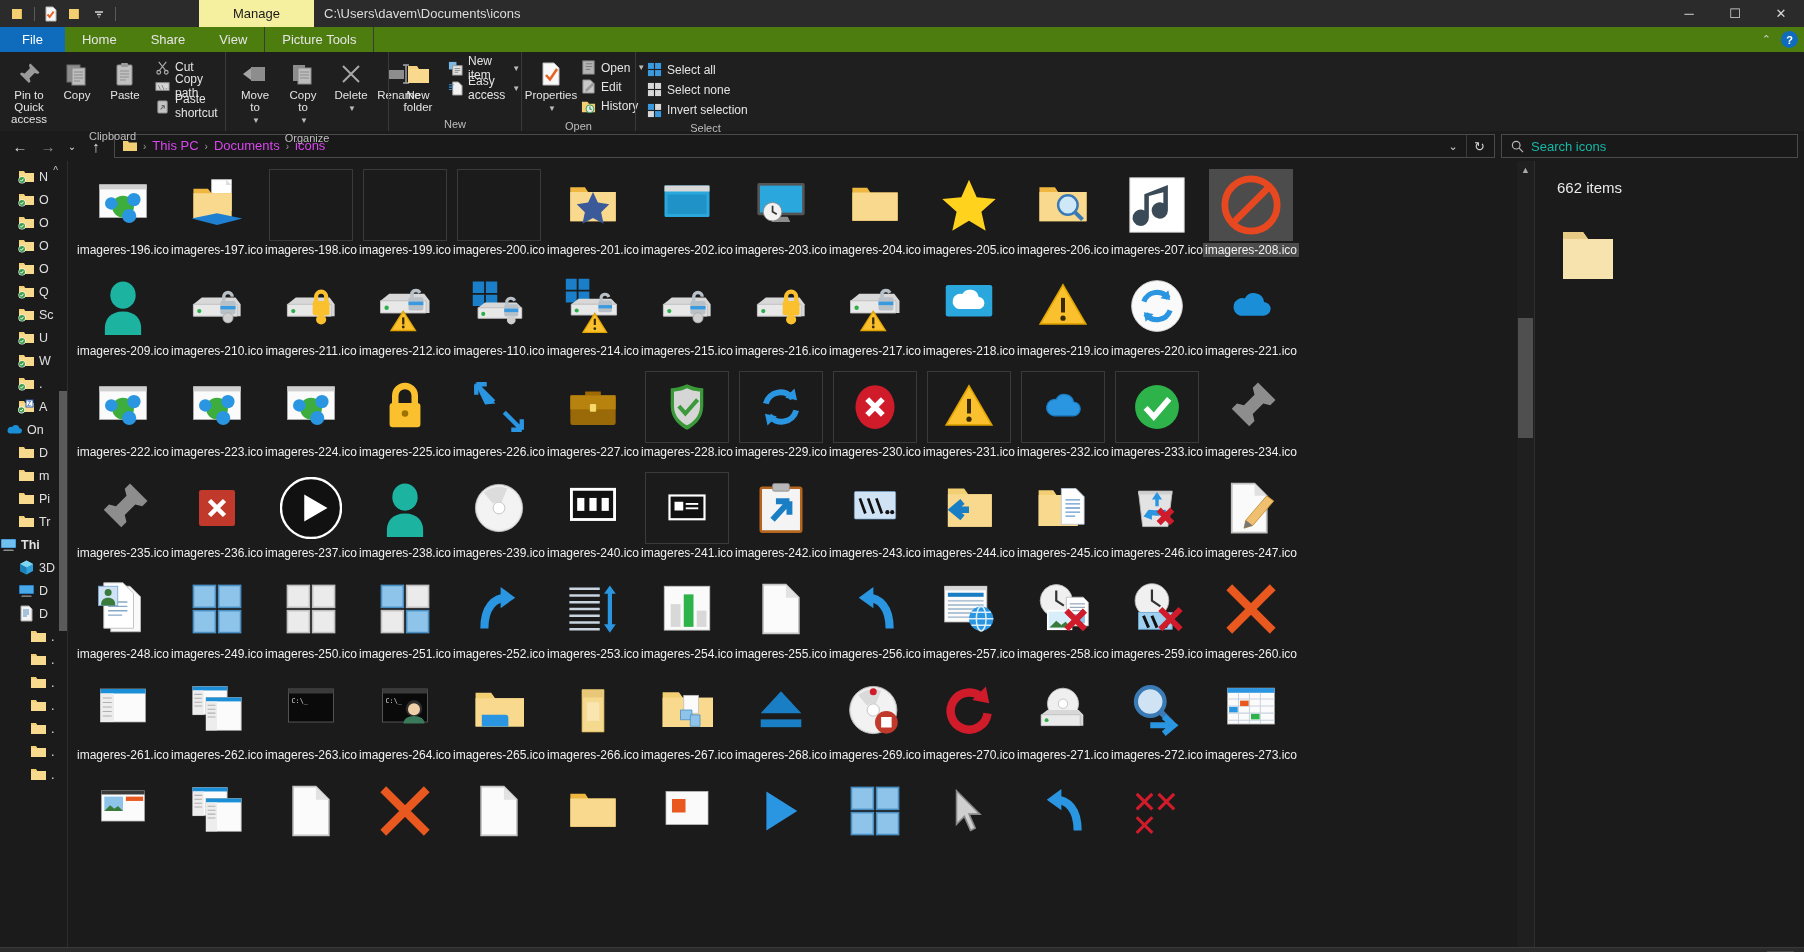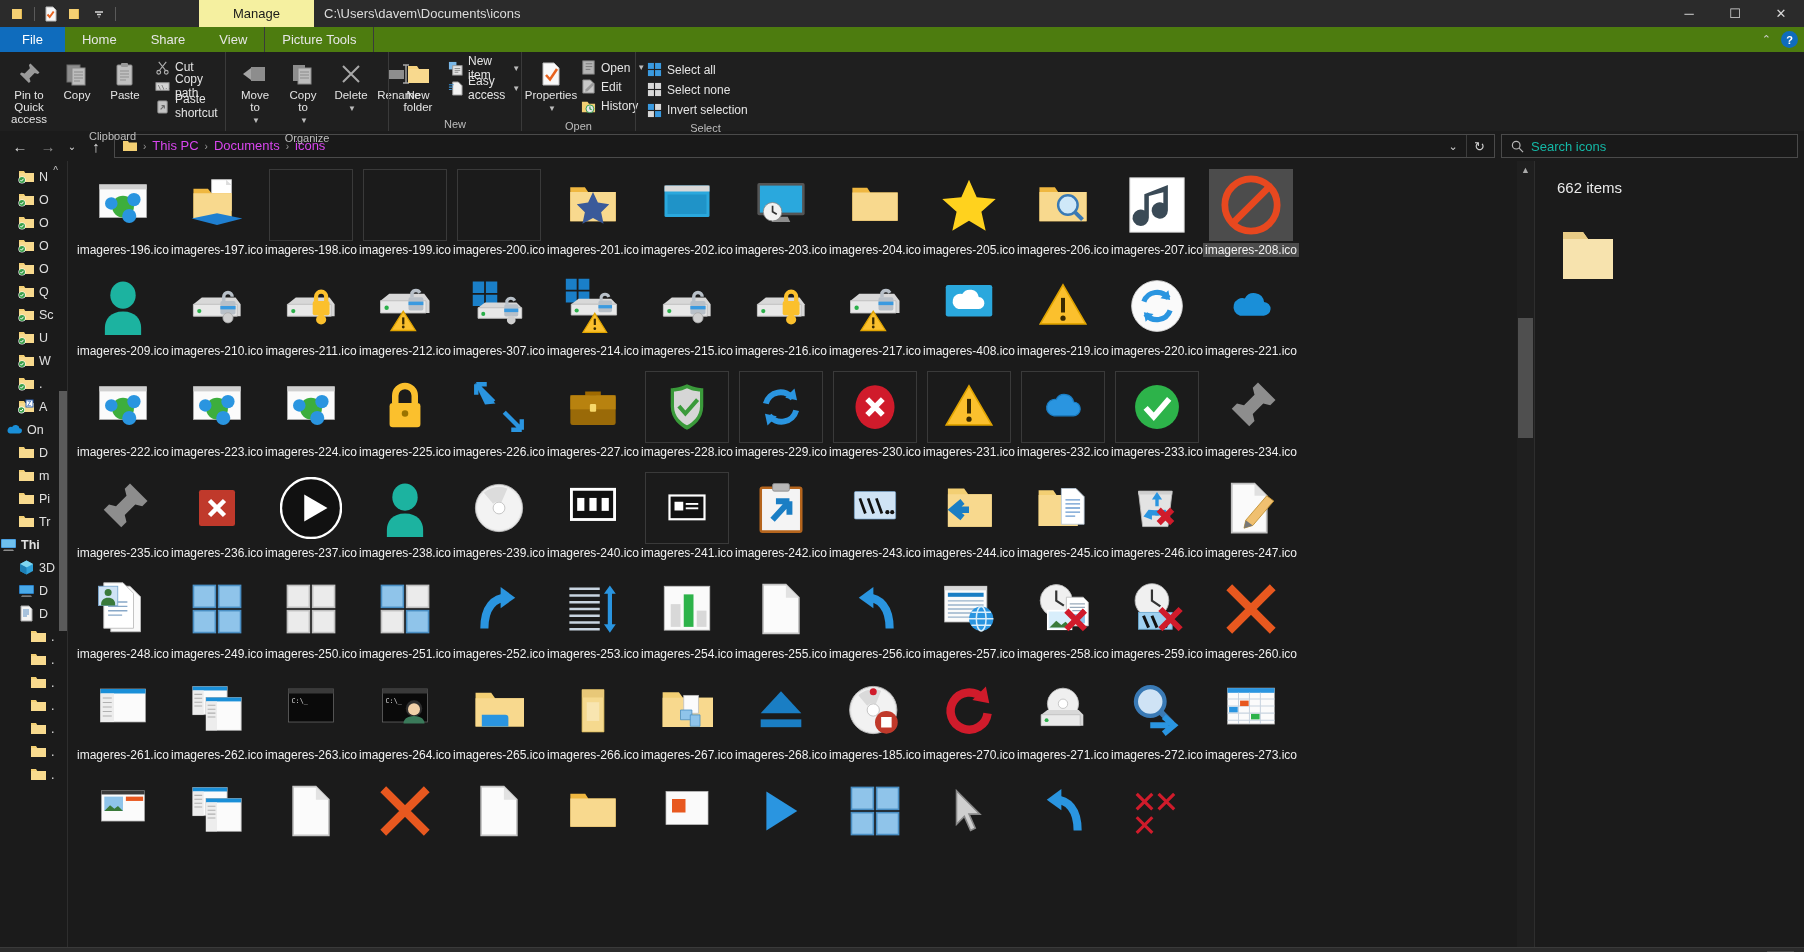--- a/index.html
+++ b/index.html
@@ -932,21 +932,21 @@
               <path d="M2 4h13v13H2zM17 4h13v13H17zM2 19h13v13H2zM17 19h13v13H17z" fill="#1a7fc8"></path>
               <path d="M8 34l8-6h36l6 6v12H8z" fill="#d8d8d8"></path>
               <path d="M8 34h50v12H8z" fill="#e8e8e8" stroke="#bbb"></path>
               <circle cx="14" cy="41" r="2.3" fill="#2ab04a"></circle>
               <rect x="38" y="30" width="16" height="14" rx="2" fill="#b8c0c8"></rect>
               <rect x="38" y="35" width="16" height="4" fill="#3a9ae0"></rect>
               <path d="M41 30v-4a5 5 0 0 1 9 0" fill="none" stroke="#b8c0c8" stroke-width="3.6"></path>
               <circle cx="46" cy="48" r="5" fill="#cfcfcf"></circle>
             </svg>
           </div>
-          <div class="cap">imageres-307.ico</div>
+          <div class="cap">imageres-110.ico</div>
         </div>
         <div class="cell">
           <div class="thumb">
             <svg viewBox="0 0 64 64" width="62" height="58">
               <path d="M2 2h12v12H2zM16 2h12v12H16zM2 16h12v12H2zM16 16h12v12H16z" fill="#1a7fc8"></path>
               <path d="M8 30l8-6h36l6 6v12H8z" fill="#d8d8d8"></path>
               <path d="M8 30h50v12H8z" fill="#e8e8e8" stroke="#bbb"></path>
               <circle cx="14" cy="37" r="2.3" fill="#2ab04a"></circle>
               <rect x="38" y="26" width="15" height="13" rx="2" fill="#b8c0c8"></rect>
               <rect x="38" y="31" width="15" height="3.6" fill="#3a9ae0"></rect>
@@ -1001,21 +1001,21 @@
           </div>
           <div class="cap">imageres-217.ico</div>
         </div>
         <div class="cell">
           <div class="thumb">
             <svg viewBox="0 0 64 64" width="58" height="48">
               <rect x="1" y="4" width="62" height="42" rx="3" fill="#2aa8dd"></rect>
               <path d="M18 36h26a8 8 0 0 0 1-16 12 12 0 0 0-22-4A9 9 0 0 0 18 36z" fill="#fff"></path>
             </svg>
           </div>
-          <div class="cap">imageres-408.ico</div>
+          <div class="cap">imageres-218.ico</div>
         </div>
         <div class="cell">
           <div class="thumb">
             <svg viewBox="0 0 64 64" width="56" height="52">
               <path d="M32 6l28 48H4z" fill="#fbc02d" stroke="#e0a400" stroke-width="2"></path>
               <path d="M32 22v18" stroke="#3a2a00" stroke-width="5"></path>
               <circle cx="32" cy="47" r="3.2" fill="#3a2a00"></circle>
             </svg>
           </div>
           <div class="cap">imageres-219.ico</div>
@@ -1568,21 +1568,21 @@
             <svg viewBox="0 0 64 64" width="58" height="56">
               <circle cx="30" cy="32" r="27" fill="#e8e8e8" stroke="#c0c0c0"></circle>
               <circle cx="30" cy="32" r="25" fill="#f2f2f2"></circle>
               <path d="M13 15a25 25 0 0 1 26-5l-6 15a10 10 0 0 0-10 2z" fill="#dadada"></path>
               <circle cx="30" cy="32" r="7" fill="#fff" stroke="#bbb"></circle>
               <circle cx="30" cy="11" r="4" fill="#d01b2b"></circle>
               <circle cx="45" cy="46" r="13" fill="#c0392b"></circle>
               <rect x="39" y="40" width="12" height="12" fill="#fff"></rect>
             </svg>
           </div>
-          <div class="cap">imageres-185.ico</div>
+          <div class="cap">imageres-269.ico</div>
         </div>
         <div class="cell">
           <div class="thumb">
             <svg viewBox="0 0 64 64" width="54" height="54">
               <path d="M48 18a22 22 0 1 0 6 18" fill="none" stroke="#d01b2b" stroke-width="10"></path>
               <path d="M52 4l4 20-20-4z" fill="#d01b2b"></path>
             </svg>
           </div>
           <div class="cap">imageres-270.ico</div>
         </div>

